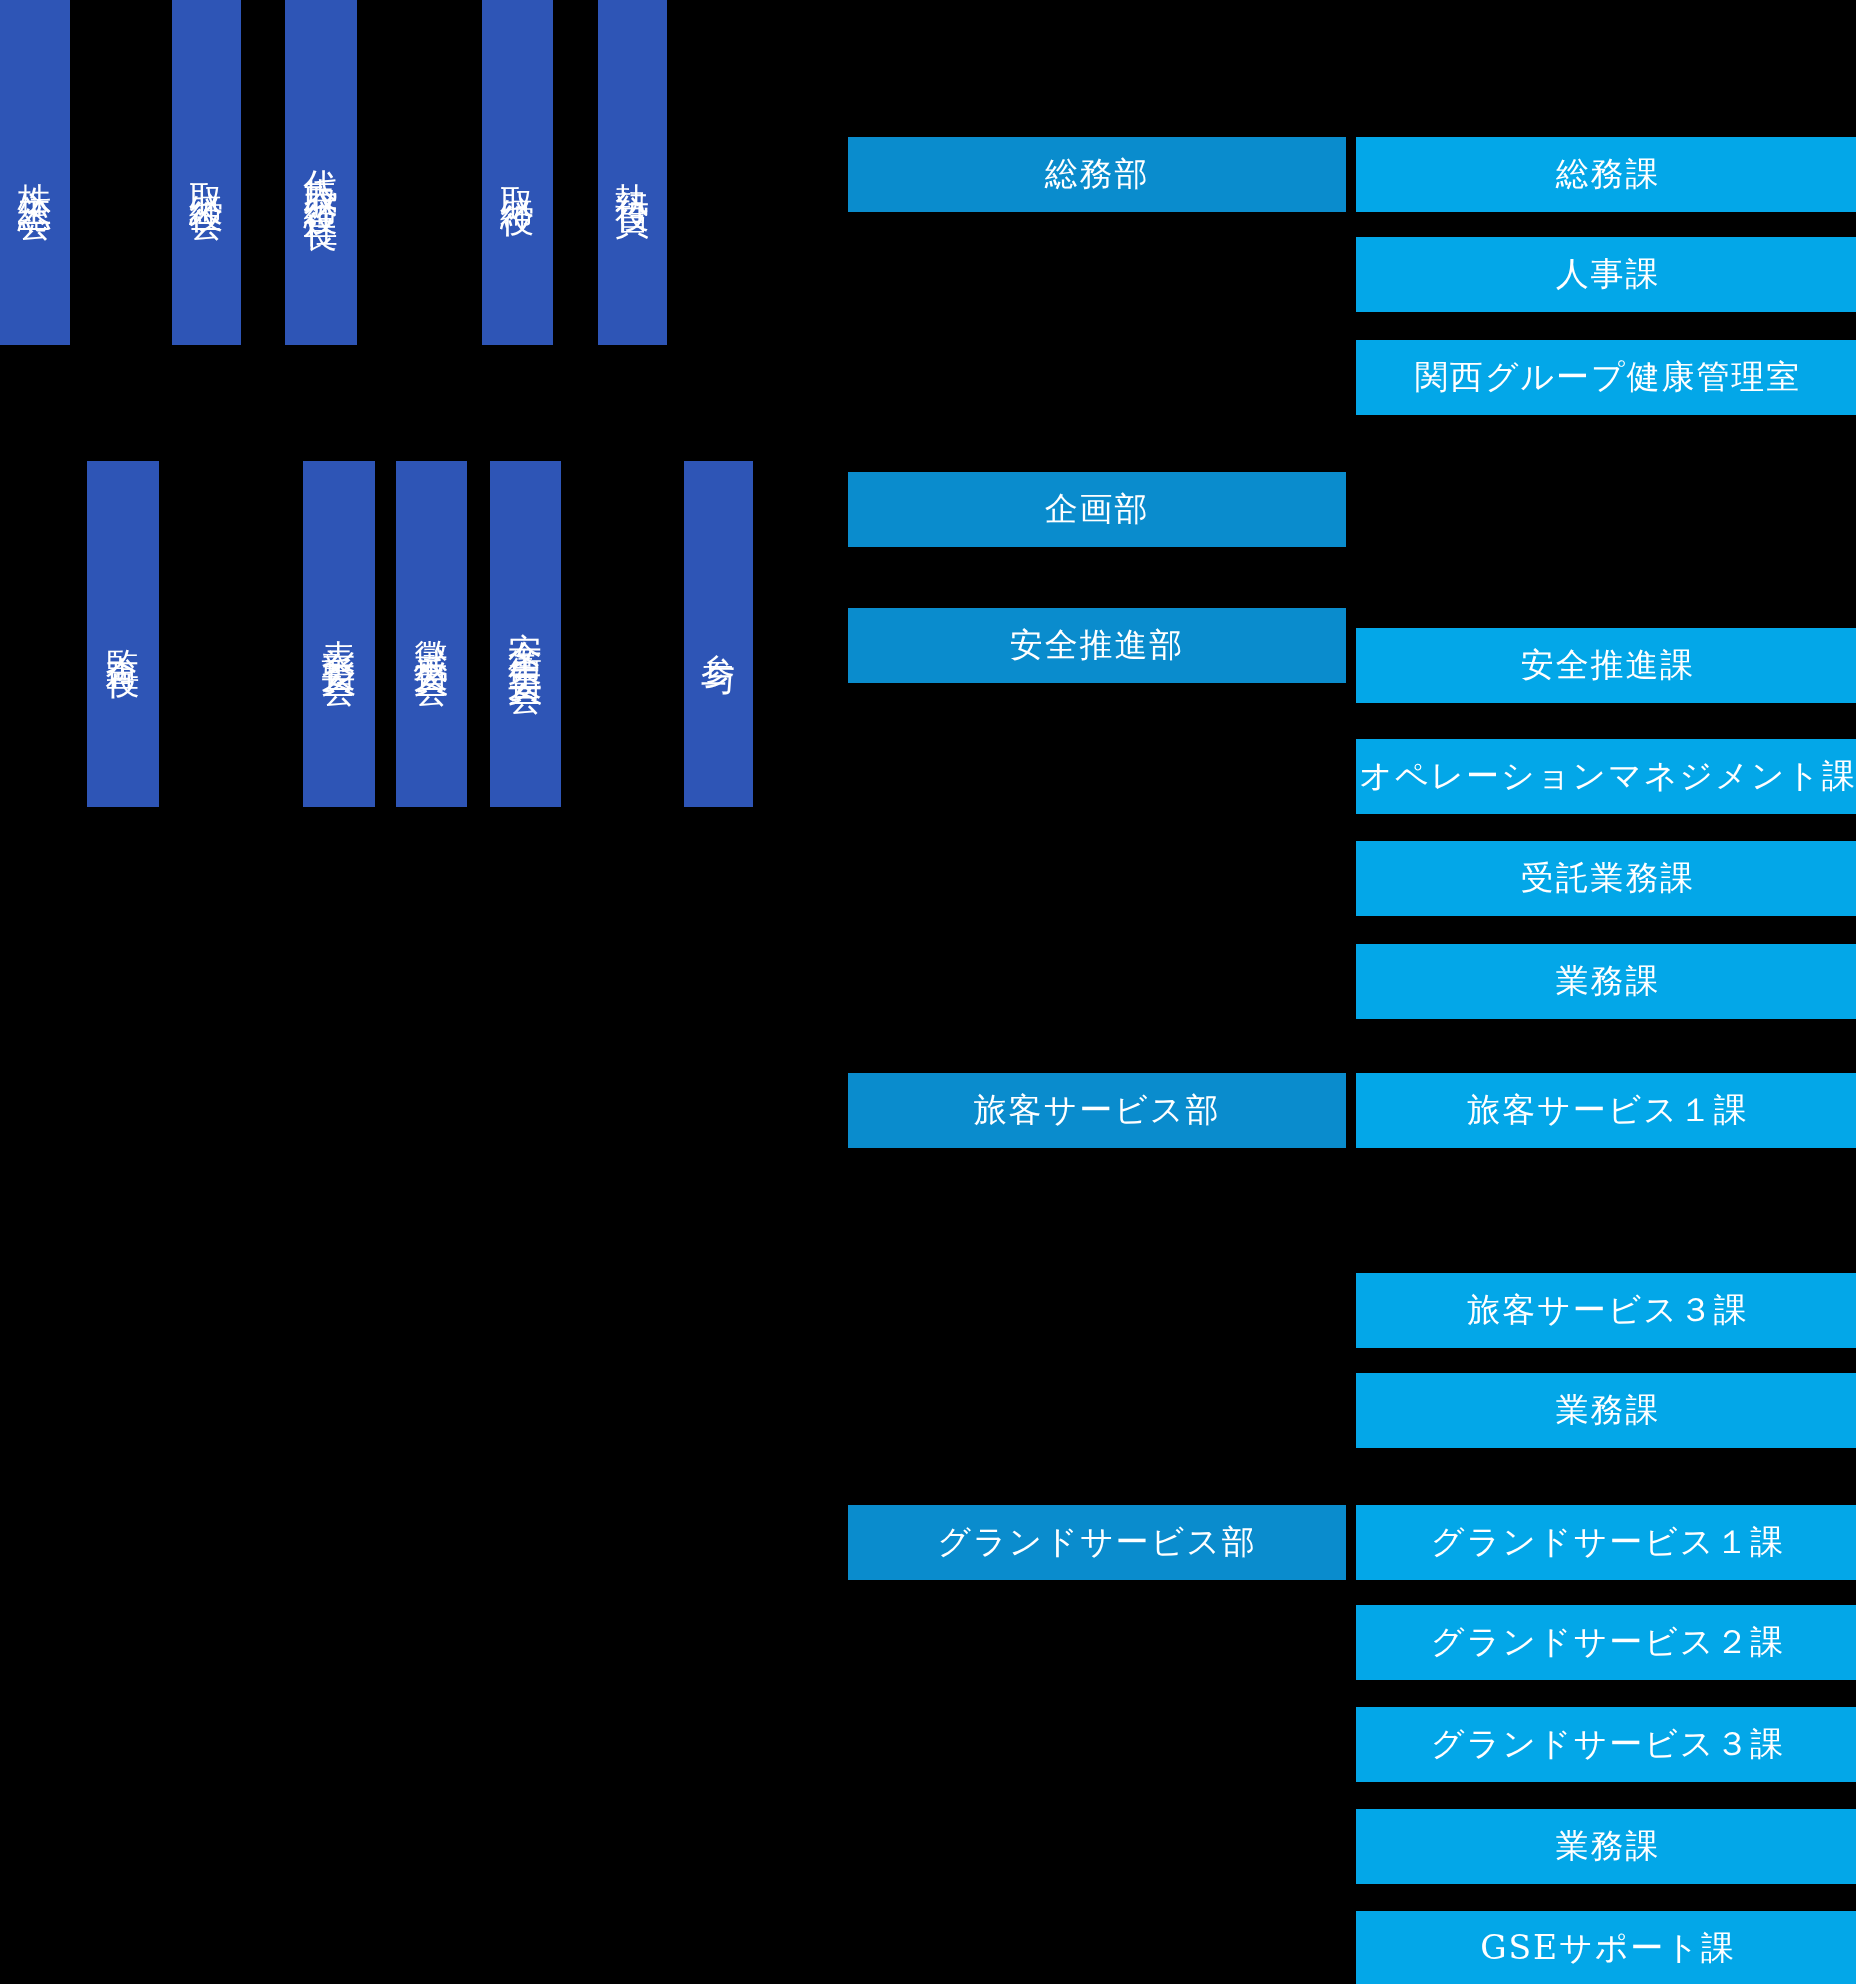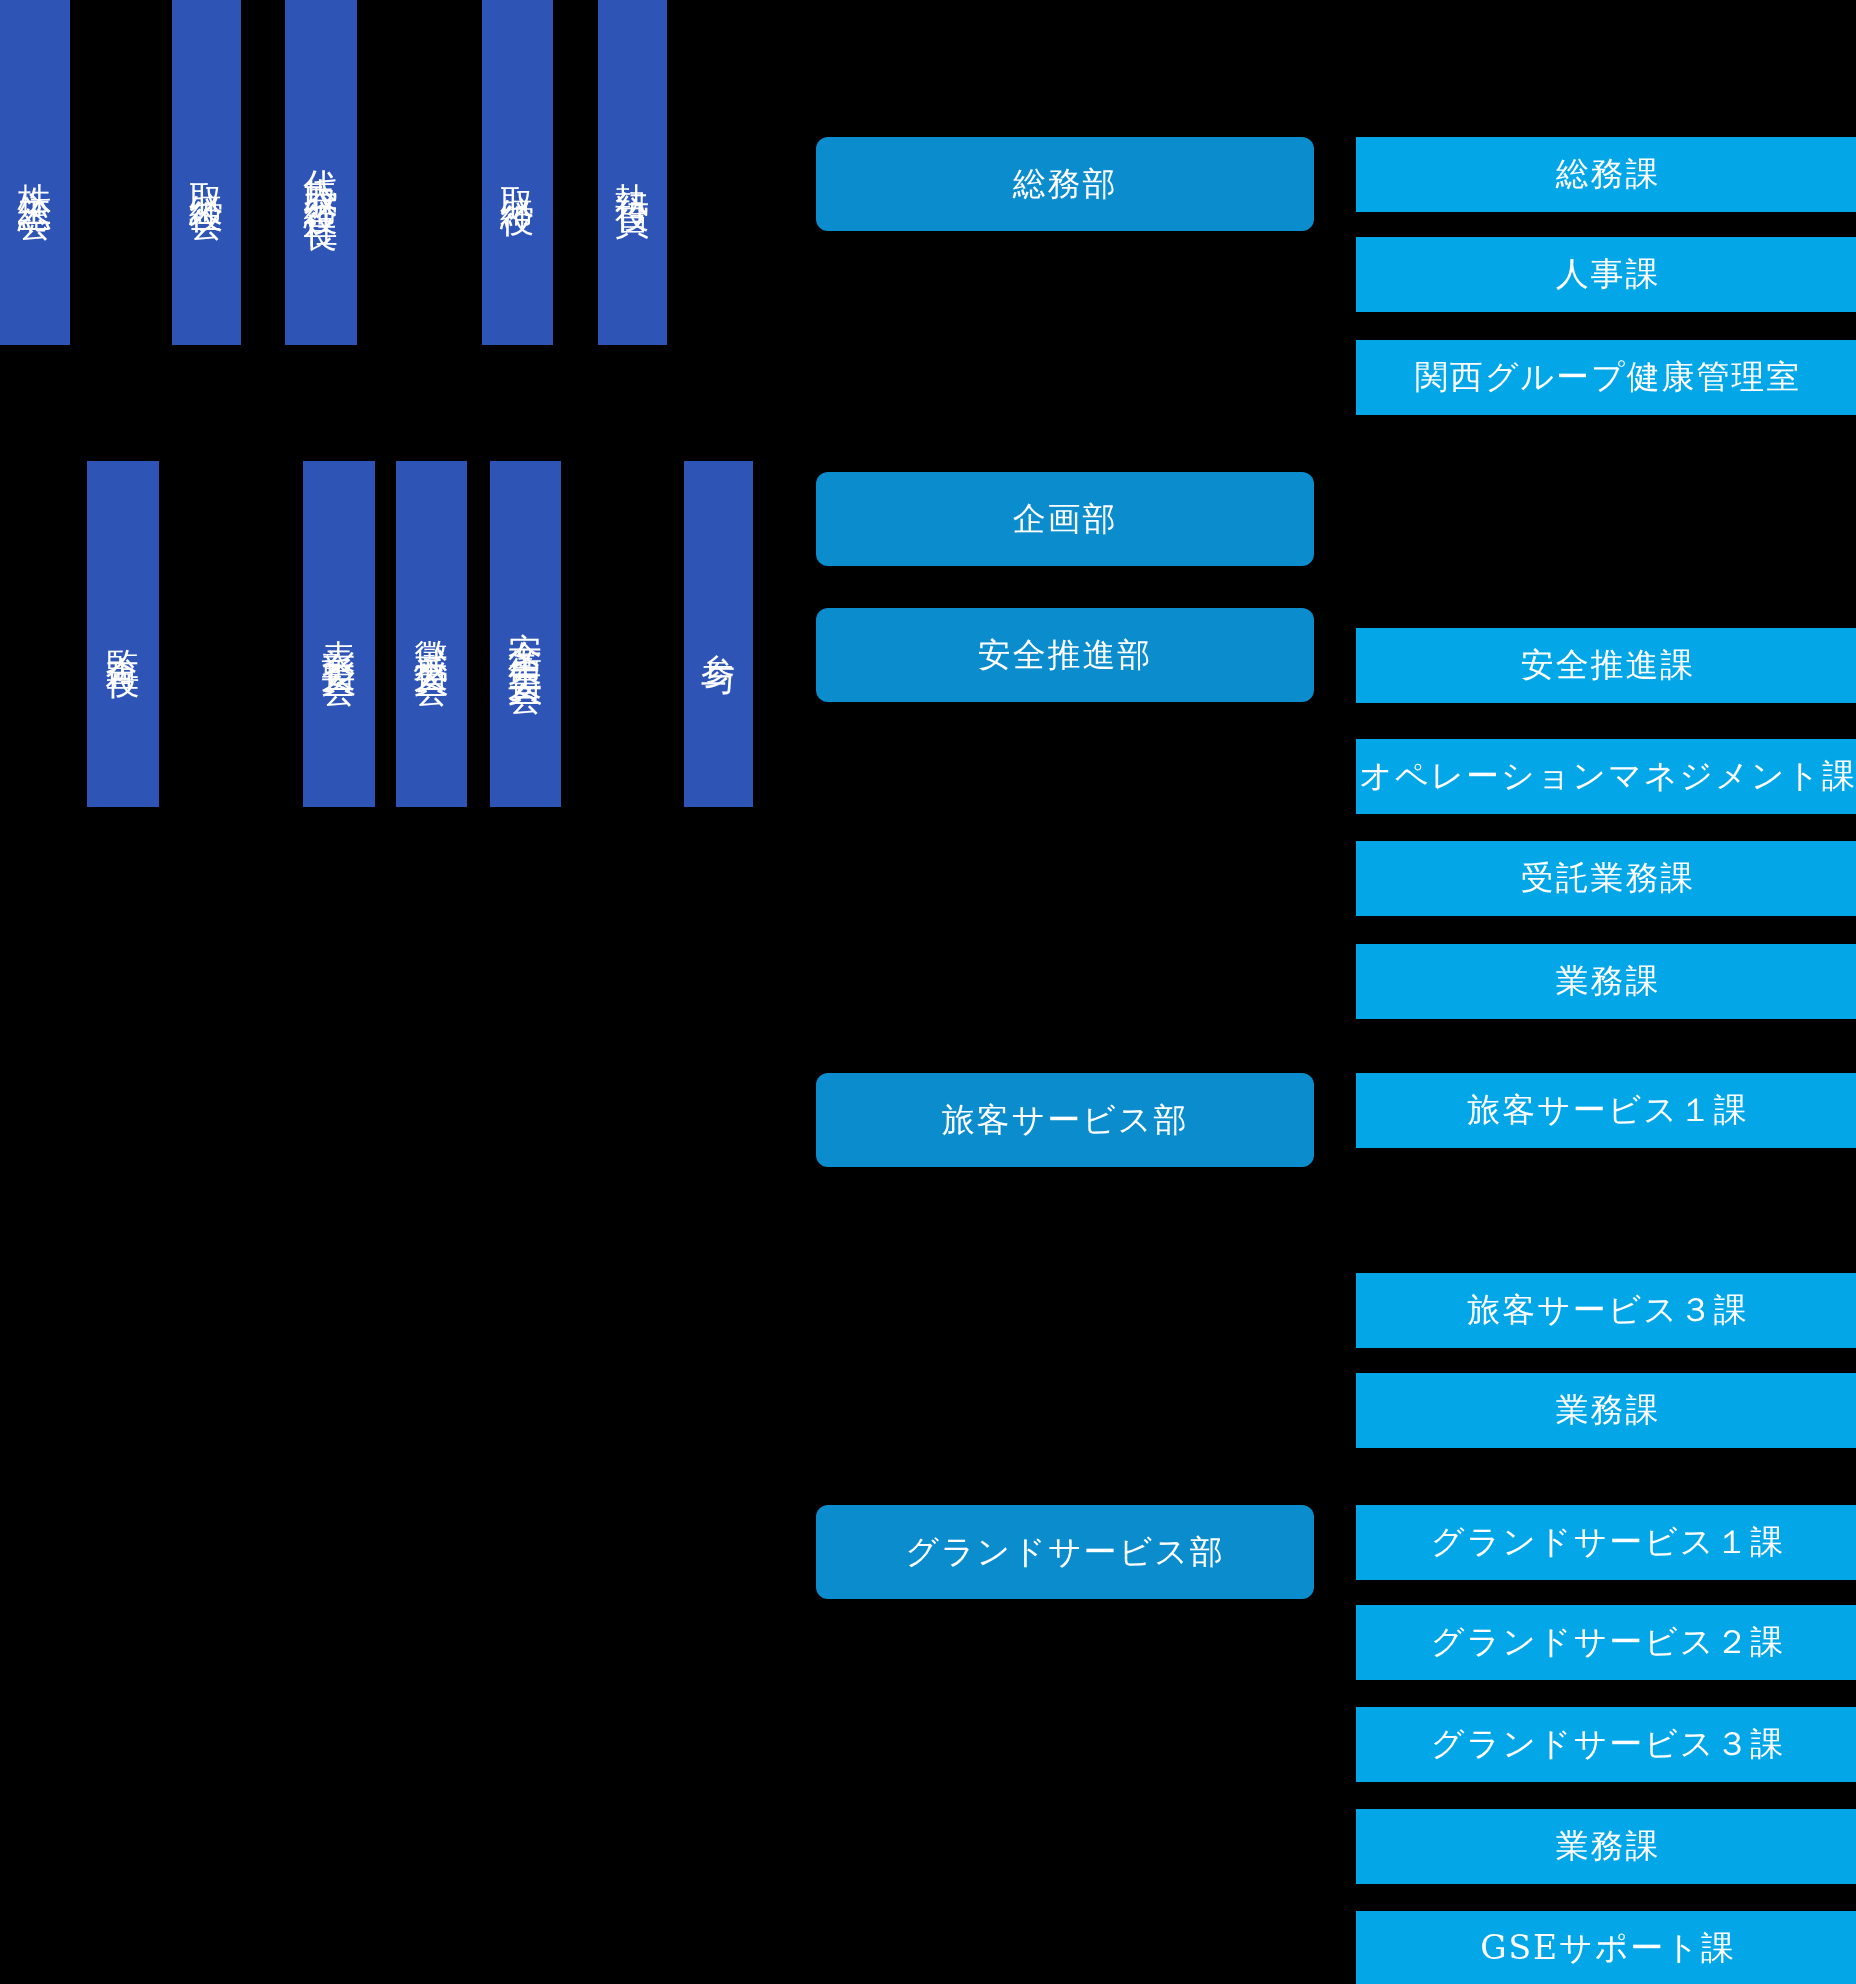--- a/index.html
+++ b/index.html
@@ -22,22 +22,22 @@
     writing-mode:vertical-rl;
     text-orientation:upright;
     font-size:34px;
     letter-spacing:8.3px;
     line-height:1;
     white-space:nowrap;
   }
   
   .dept{
     background:var(--department-box,#0a8ccd);
-    left:816px;width:498px;height:94px;
-    font-size:33px;letter-spacing:1.9px;white-space:nowrap;border-radius:12px;
+    left:848px;width:498px;height:75px;
+    font-size:33px;letter-spacing:1.9px;white-space:nowrap;
   }
   
   .sec{
     background:var(--section-box,#03a7e8);
     left:1356px;width:504px;height:75px;
     font-size:33px;letter-spacing:1.9px;white-space:nowrap;
   }
 </style>
 </head>
 <body>

